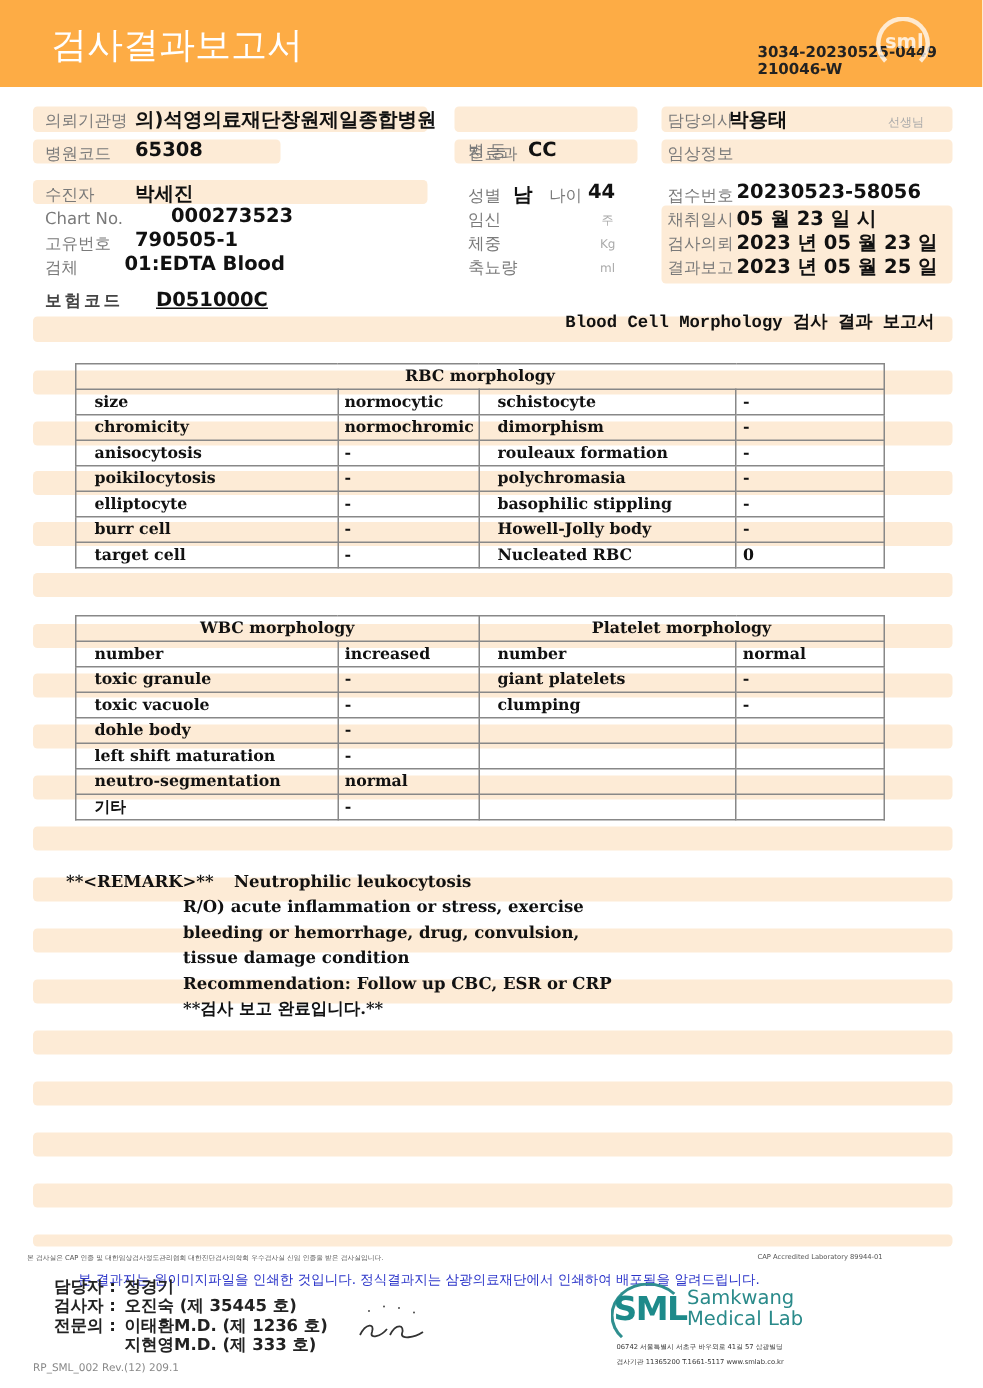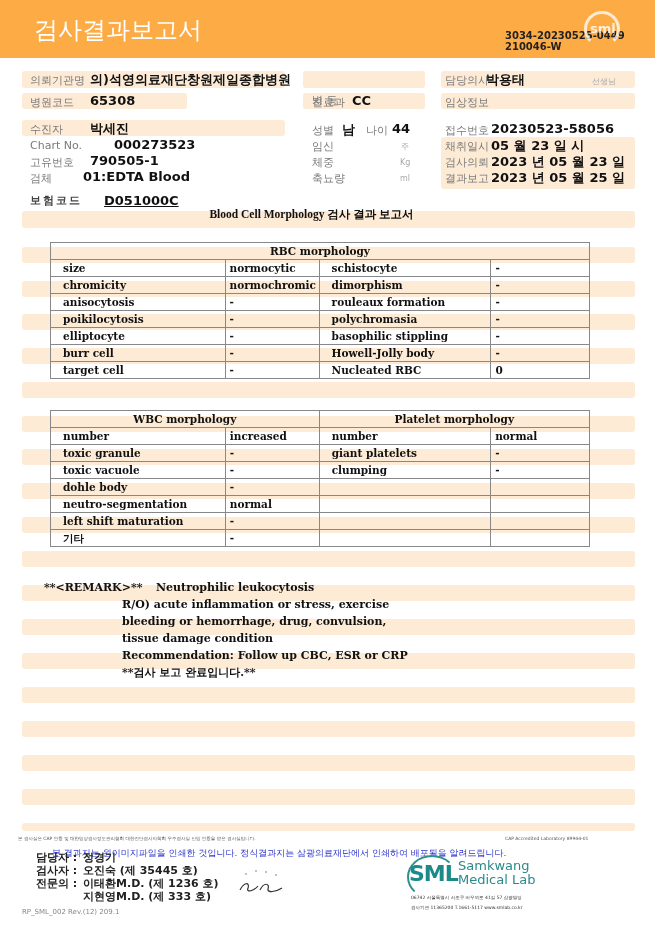--- a/index.html
+++ b/index.html
@@ -13,21 +13,21 @@
   .header .logo span { position: absolute; left: 3px; top: 7px; font-size: 13px; font-weight: bold; color: rgba(255,255,255,0.8); }
 
   .band { position: absolute; background: #fdebd6; border-radius: 3px; }
 
   .lbl { position: absolute; font-size: 11px; color: #7a7a7a; white-space: nowrap; }
   .val { position: absolute; font-size: 13px; font-weight: bold; color: #111; white-space: nowrap; }
   .small { font-size: 8px; color: #aaa; }
 
   .stripe { position: absolute; left: 22px; width: 613px; height: 16px; background: #fdebd6; border-radius: 3px; }
 
-  .section-title { position: absolute; left: 0; width: 623px; top: 207px; text-align: center; font-family: Liberation Serif, serif; font-weight: bold; font-size: 11.5px; }
+  .section-title { position: absolute; left: 0; width: 623px; top: 207px; text-align: right; font-family: Liberation Mono, monospace; font-weight: bold; font-size: 11.5px; }
 
   table.morph { position: absolute; border-collapse: collapse; font-family: "DejaVu Serif", serif; font-weight: bold; font-size: 10.5px; border-radius: 30px; }
   table.morph td, table.morph th { border: 1px solid #888; height: 17px; padding: 0 0 0 12px; text-align: left; white-space: nowrap; line-height: 15px; }
   table.morph th { text-align: center; padding: 0; font-weight: bold; }
   table.morph td.v { padding-left: 4px; }
 
   .remark { position: absolute; font-family: "DejaVu Serif", serif; font-weight: bold; font-size: 11px; white-space: nowrap; line-height: 17px; }
 
   .fine { position: absolute; font-size: 4.5px; color: #555; white-space: nowrap; }
   .notice { position: absolute; left: 52px; top: 847px; font-size: 9px; color: #2a33c9; white-space: nowrap; }
@@ -216,28 +216,28 @@
         <td>clumping</td>
         <td class="v">-</td>
       </tr>
   <tr>
         <td>dohle body</td>
         <td class="v">-</td>
         <td></td>
         <td class="v"></td>
       </tr>
   <tr>
+        <td>left shift maturation</td>
+        <td class="v">-</td>
+        <td></td>
+        <td class="v"></td>
+      </tr>
+  <tr>
         <td>neutro-segmentation</td>
         <td class="v">normal</td>
-        <td></td>
-        <td class="v"></td>
-      </tr>
-  <tr>
-        <td>left shift maturation</td>
-        <td class="v">-</td>
         <td></td>
         <td class="v"></td>
       </tr>
   <tr>
         <td>기타</td>
         <td class="v">-</td>
         <td></td>
         <td class="v"></td>
       </tr>
 </tbody>

